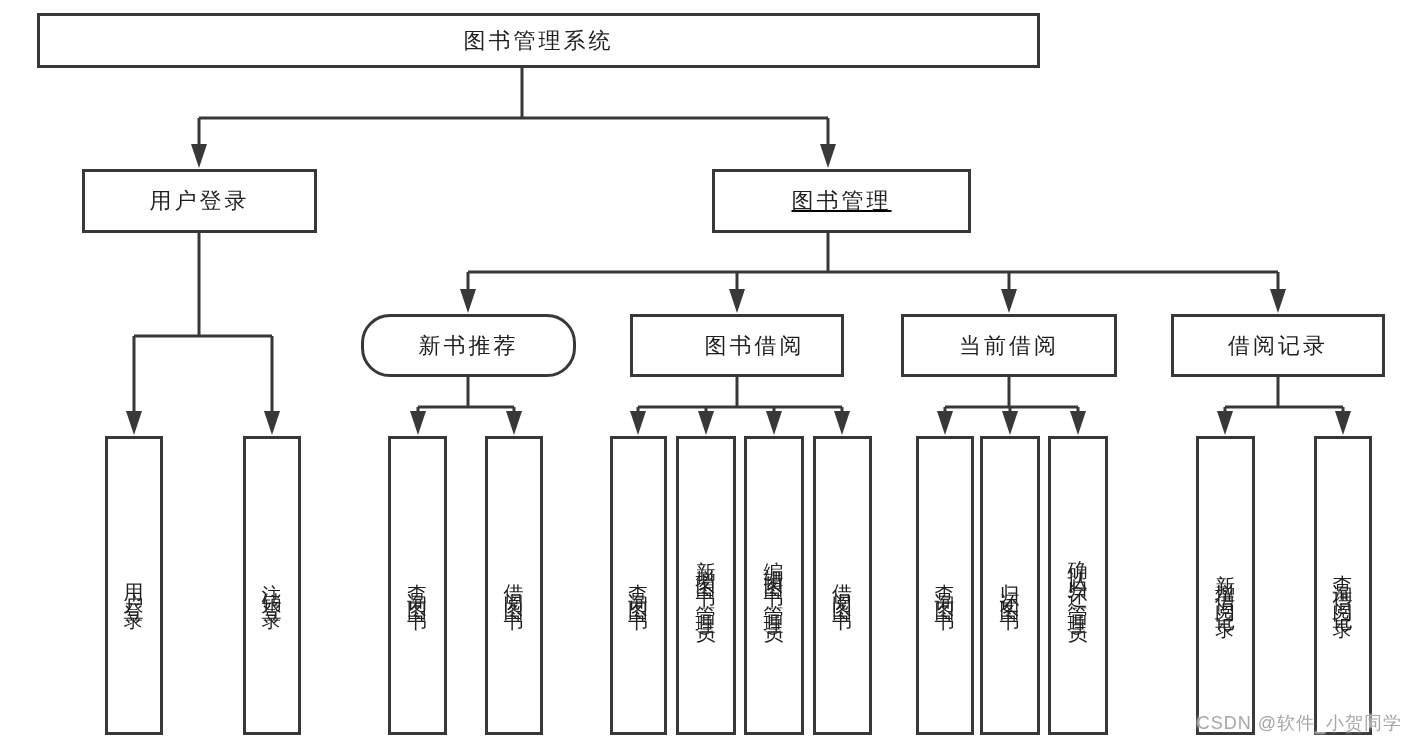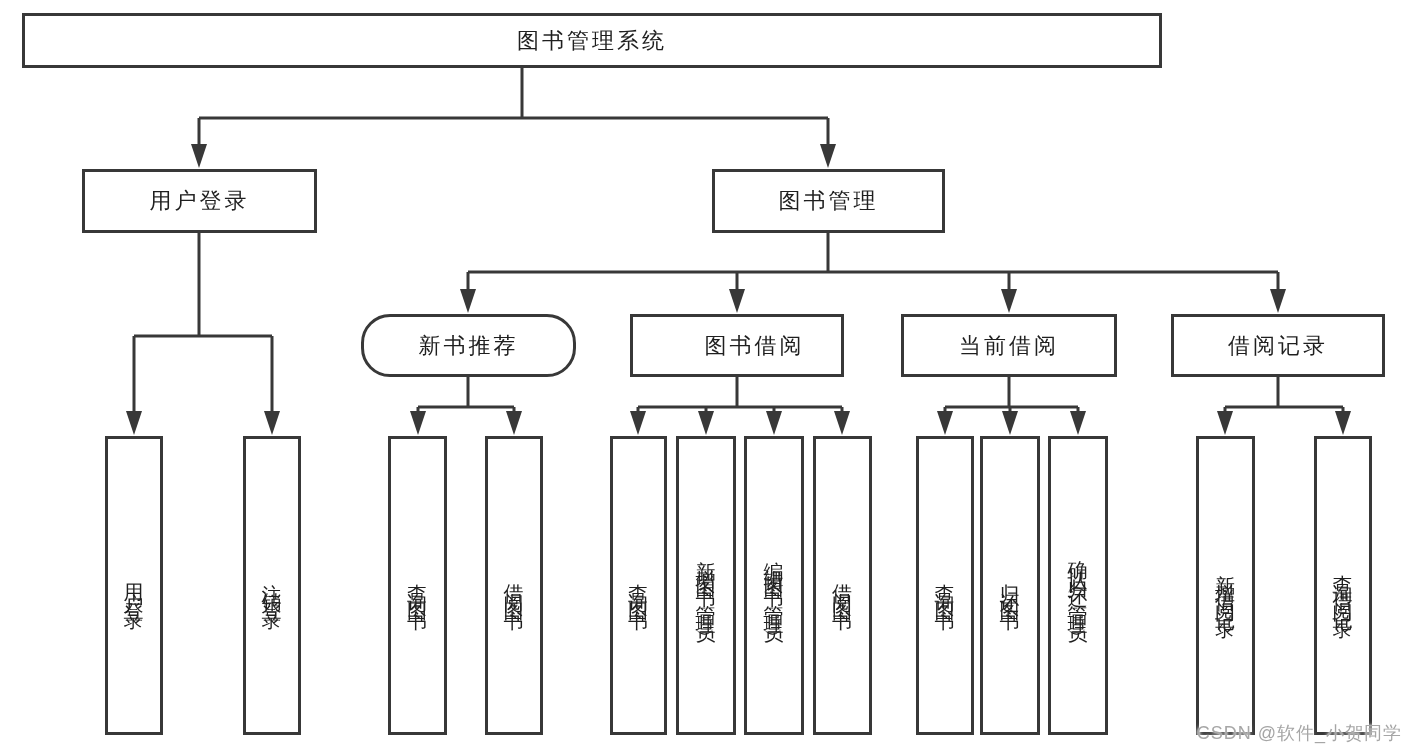--- a/index.html
+++ b/index.html
@@ -45,21 +45,21 @@
     writing-mode: vertical-rl;
     text-orientation: mixed;
     font-size: 20px;
     letter-spacing: 9px;
     line-height: 1.1;
     color: var(--text, #1f1f1f);
   }
   .watermark {
     position: absolute;
     right: 3px;
-    bottom: 2px;
+    bottom: 12px;
     z-index: 3;
     font-size: 18px;
     letter-spacing: 1px;
     color: var(--watermark, #a6a6a6);
     text-shadow: 0 0 2px #ffffff, 0 0 4px #ffffff;
   }
 </style>
 </head>
 <body>
 
@@ -94,28 +94,28 @@
     <path class="wire" d="M1009 377 V407 M945 407 H1078 M945 407 V415 M1010 407 V415 M1078 407 V415"></path>
     <polygon class="arrow" points="945,435 937,411 953,411"></polygon>
     <polygon class="arrow" points="1010,435 1002,411 1018,411"></polygon>
     <polygon class="arrow" points="1078,435 1070,411 1086,411"></polygon>
 
     <path class="wire" d="M1278 377 V407 M1225 407 H1343 M1225 407 V415 M1343 407 V415"></path>
     <polygon class="arrow" points="1225,435 1217,411 1233,411"></polygon>
     <polygon class="arrow" points="1343,435 1335,411 1351,411"></polygon>
   </svg>
 
-  <div class="hbox" style="left:22px; top:13px; width:1140px; height:55px;">
+  <div class="hbox" style="left:37px; top:13px; width:1003px; height:55px;">
     <span>图书管理系统</span>
   </div>
 
   <div class="hbox" style="left:82px; top:169px; width:235px; height:64px;">
     <span>用户登录</span>
   </div>
-  <div class="hbox" style="left:712px; top:169px; width:233px; height:64px;">
+  <div class="hbox" style="left:712px; top:169px; width:259px; height:64px;text-decoration:underline;">
     <span>图书管理</span>
   </div>
 
   <div class="hbox" style="left:361px; top:314px; width:215px; height:63px;border-radius:29px;">
     <span>新书推荐</span>
   </div>
   <div class="hbox" style="left:630px; top:314px; width:214px; height:63px;padding-left:35px;">
     <span>图书借阅</span>
   </div>
   <div class="hbox" style="left:901px; top:314px; width:216px; height:63px;align-items:center;">

